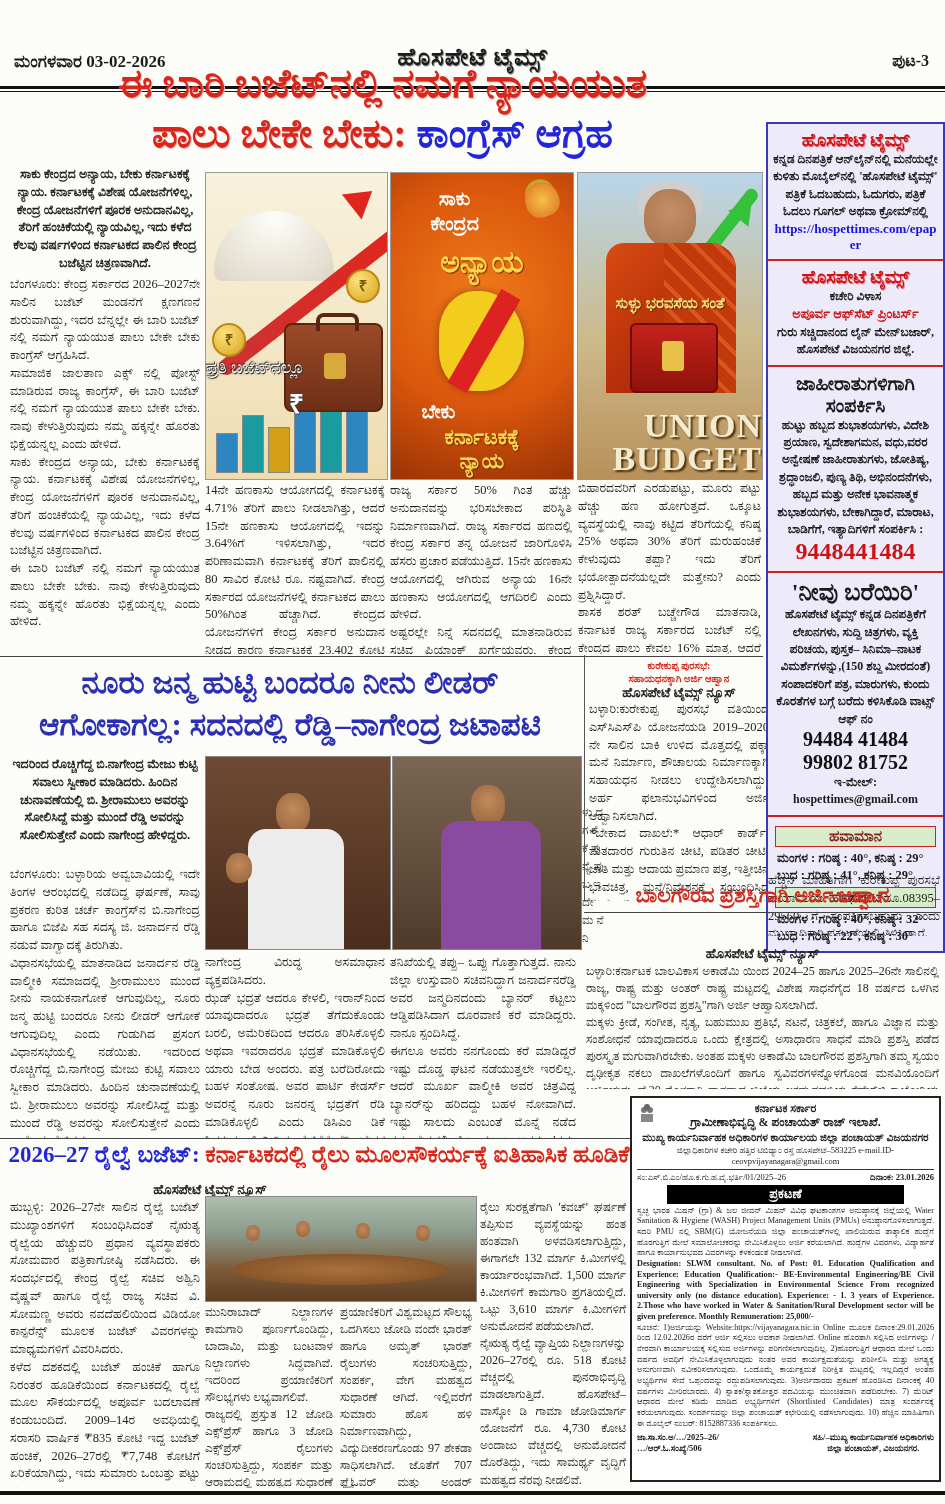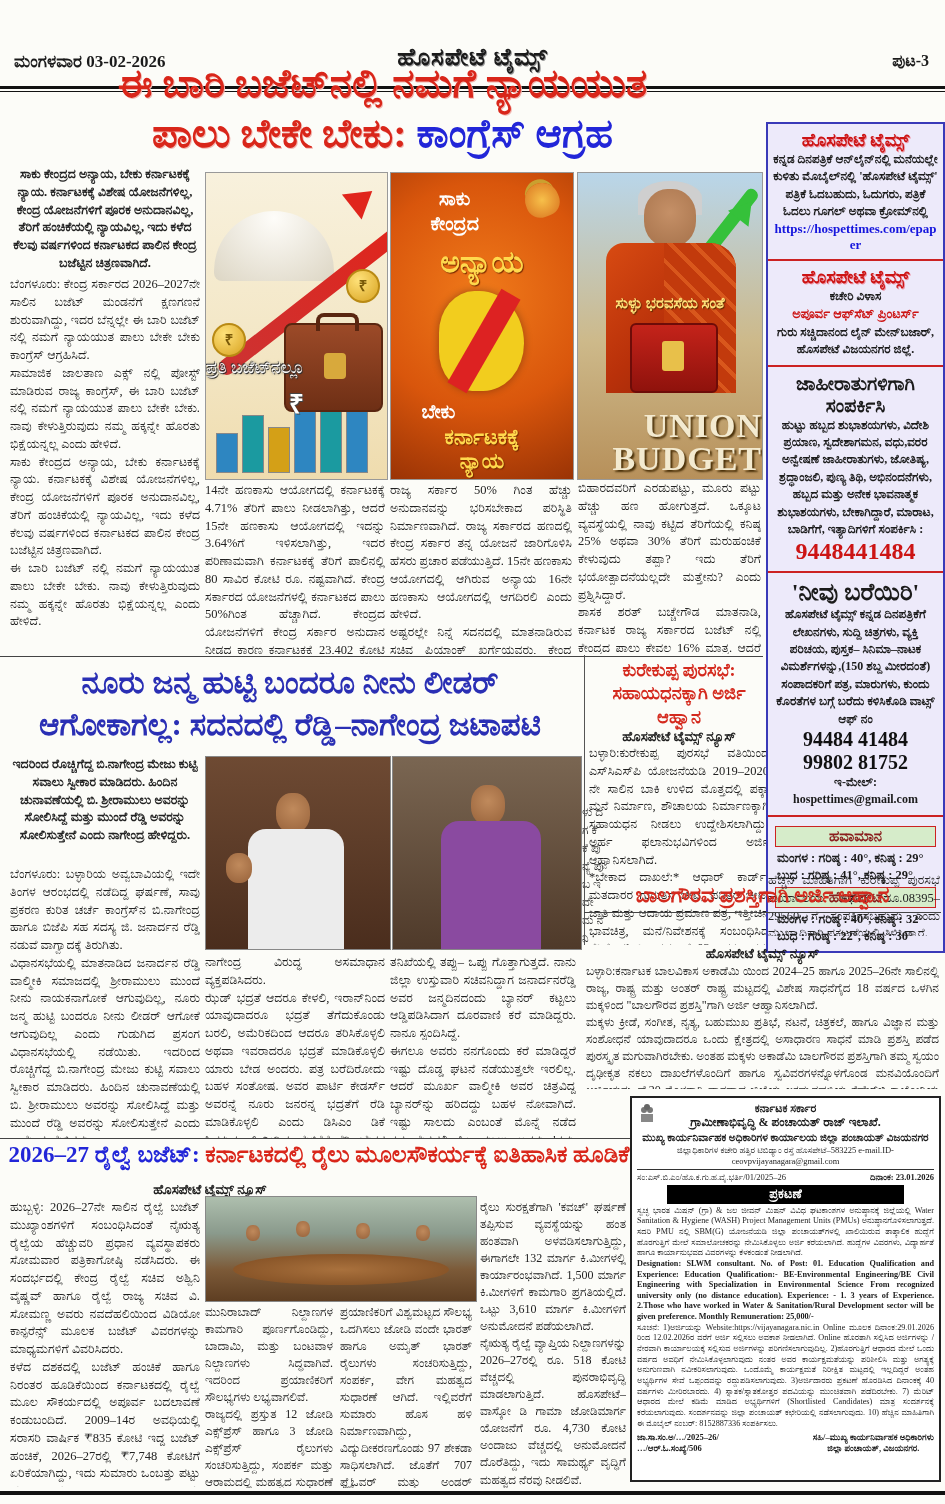--- a/index.html
+++ b/index.html
@@ -179,21 +179,21 @@
   </div>
 
   <div class="col" style="left:205px;top:954px;width:180px;height:184px;overflow:hidden;">ನಾಗೇಂದ್ರ ವಿರುದ್ಧ ಅಸಮಾಧಾನ ವ್ಯಕ್ತಪಡಿಸಿದರು.
 ಝೆಡ್ ಭದ್ರತೆ ಆದರೂ ಕೇಳಲಿ, ಇರಾನ್‌ನಿಂದ ಯಾವುದಾದರೂ ಭದ್ರತೆ ತೆಗೆದುಕೊಂಡು ಬರಲಿ, ಅಮೆರಿಕದಿಂದ ಆದರೂ ತರಿಸಿಕೊಳ್ಳಲಿ ಅಥವಾ ಇವರಾದರೂ ಭದ್ರತೆ ಮಾಡಿಕೊಳ್ಳಲಿ ಯಾರು ಬೇಡ ಅಂದರು. ಪತ್ರ ಬರೆದಿರೋದು ಬಹಳ ಸಂತೋಷ. ಅವರ ಪಾರ್ಟಿ ಕೇಡರ್ಸ್ ಅವರನ್ನೆ ನೂರು ಜನರನ್ನ ಭದ್ರತೆಗೆ ರೆಡಿ ಮಾಡಿಕೊಳ್ಳಲಿ ಎಂದು ಡಿಸಿಎಂ ಡಿಕೆ ಶಿವಕುಮಾರ್ ನೀಡಿದ್ದ ಹೇಳಿಕೆಗೆ ರೆಡ್ಡಿ ಬೇಸರ ವ್ಯಕ್ತ ಪಡಿಸಿದರು.
 ಮಾತು ಆರಂಭಿಸಿದ್ದ ನಾಗೇಂದ್ರ, ಜನಾರ್ದನ ರೆಡ್ಡಿ ಅಸತ್ಯಗಳನ್ನು ಸತ್ಯ ಎಂಬಂತೆ ಬಿಂಬಿಸಲು ಹೊರಟಿದ್ದಾರೆ.</div>
   <div class="col" style="left:390px;top:954px;width:186px;height:184px;overflow:hidden;">ತನಿಖೆಯಲ್ಲಿ ತಪ್ಪು– ಒಪ್ಪು ಗೊತ್ತಾಗುತ್ತದೆ. ನಾನು ಜಿಲ್ಲಾ ಉಸ್ತುವಾರಿ ಸಚಿವನಿದ್ದಾಗ ಜನಾರ್ದನರೆಡ್ಡಿ ಅವರ ಜನ್ಮದಿನದಂದು ಬ್ಯಾನರ್ ಕಟ್ಟಲು ಆಡ್ಡಿಪಡಿಸಿದಾಗ ದೂರವಾಣಿ ಕರೆ ಮಾಡಿದ್ದರು. ನಾನೂ ಸ್ಪಂದಿಸಿದ್ದೆ.
 ಈಗಲೂ ಅವರು ನನಗೊಂದು ಕರೆ ಮಾಡಿದ್ದರೆ ಇಷ್ಟು ದೊಡ್ಡ ಘಟನೆ ನಡೆಯುತ್ತಲೇ ಇರಲಿಲ್ಲ. ಆದರೆ ಮೂರ್ಖ ವಾಲ್ಮೀಕಿ ಅವರ ಚಿತ್ರವಿದ್ದ ಬ್ಯಾನರ್‌ನ್ನು ಹರಿದದ್ದು ಬಹಳ ನೋವಾಗಿದೆ. ಇಷ್ಟು ಸಾಲದು ಎಂಬಂತೆ ಮೊನ್ನೆ ನಡೆದ ಸಮಾವೇಶದಲ್ಲಿ ಶ್ರೀರಾಮುಲು ಅವರು 'ನಮ್ಮ ಸರ್ಕಾರ ಬಂದಾಗ ಕಾಂಗ್ರೆಸ್ ಕಾರ್ಯಕರ್ತರನ್ನು ಬಿಡಲ್ಲ ಹುಡುಕಿ ಹೊಡೆಯುತ್ತೇವೆ' ಎಂದಿದ್ದಾರೆ. ಮತ್ತೆ ಬಳ್ಳಾರಿ ರಿಪಬ್ಲಿಕ್ ಮಾಡಲು ಹೊರಟಿದ್ದೀರಾ ಎಂದು ಪ್ರಶ್ನಿಸಿದರು</div>
   <div class="strip" style="left:582px;top:758px;width:22px;height:378px;overflow:hidden;">ಳು ದ ಗ ಕೆ ಕೆ ಪು ನ್ಯೆ ಪು ಬ ಇ ದೇ ಮ ನೆ ನಿ</div>
 
   <div class="kure-box">
-    <div class="sec-h" style="font-size:18px;white-space:pre-line;padding-top:4px;">ಕುರೇಕುಪ್ಪ ಪುರಸಭೆ:
+    <div class="sec-h" style="font-size:10px;white-space:pre-line;padding-top:4px;">ಕುರೇಕುಪ್ಪ ಪುರಸಭೆ:
 ಸಹಾಯಧನಕ್ಕಾಗಿ ಅರ್ಜಿ ಆಹ್ವಾನ</div>
     <div class="byline">ಹೊಸಪೇಟೆ ಟೈಮ್ಸ್ ನ್ಯೂಸ್</div>
     <div class="col" style="position:static;height:200px;overflow:hidden;display:block;">ಬಳ್ಳಾರಿ:ಕುರೇಕುಪ್ಪ ಪುರಸಭೆ ವತಿಯಿಂದ ಎಸ್‌ಸಿಎಸ್‌ಪಿ ಯೋಜನೆಯಡಿ 2019–2020 ನೇ ಸಾಲಿನ ಬಾಕಿ ಉಳಿದ ಮೊತ್ತದಲ್ಲಿ ಪಕ್ಕಾ ಮನೆ ನಿರ್ಮಾಣ, ಶೌಚಾಲಯ ನಿರ್ಮಾಣಕ್ಕಾಗಿ ಸಹಾಯಧನ ನೀಡಲು ಉದ್ದೇಶಿಸಲಾಗಿದ್ದು, ಅರ್ಹ ಫಲಾನುಭವಿಗಳಿಂದ ಅರ್ಜಿ ಆಹ್ವಾನಿಸಲಾಗಿದೆ.
 *ಬೇಕಾದ ದಾಖಲೆ:* ಆಧಾರ್ ಕಾರ್ಡ್, ಮತದಾರರ ಗುರುತಿನ ಚೀಟಿ, ಪಡಿತರ ಚೀಟಿ, ಜಾತಿ ಮತ್ತು ಆದಾಯ ಪ್ರಮಾಣ ಪತ್ರ, ಇತ್ತೀಚಿನ ಭಾವಚಿತ್ರ, ಮನೆ/ನಿವೇಶನಕ್ಕೆ ಸಂಬಂಧಿಸಿದ ತೆರಿಗೆ ರಶೀದಿ, ನಮೂನೆ–03, ಹಕ್ಕು ಪತ್ರ, ನೋಂದಾಯಿತ ದಾಖಲೆ ಪತ್ರಗಳ ಜೆರಾಕ್ಸ್ ಪ್ರತಿ ಅರ್ಜಿಯೊಂದಿಗೆ ಲಗತ್ತಿಸಬೇಕು. ಅರ್ಜಿ ಸಲ್ಲಿಸಲು ಫೆ.13 ಕೊನೆಯ ದಿನ.</div>
   </div>
 
   <div class="sidebar">
     <div class="sb-sec">
       <div class="sb-logo">ಹೊಸಪೇಟೆ ಟೈಮ್ಸ್</div>
       <div class="sb-txt">ಕನ್ನಡ ದಿನಪತ್ರಿಕೆ ಆನ್‌ಲೈನ್‌ನಲ್ಲಿ ಮನೆಯಲ್ಲೇ ಕುಳಿತು ಮೊಬೈಲ್‌ನಲ್ಲಿ 'ಹೊಸಪೇಟೆ ಟೈಮ್ಸ್' ಪತ್ರಿಕೆ ಓದಬಹುದು, ಓದುಗರು, ಪತ್ರಿಕೆ ಓದಲು ಗೂಗಲ್ ಅಥವಾ ಕ್ರೋಮ್‌ನಲ್ಲಿ</div>

